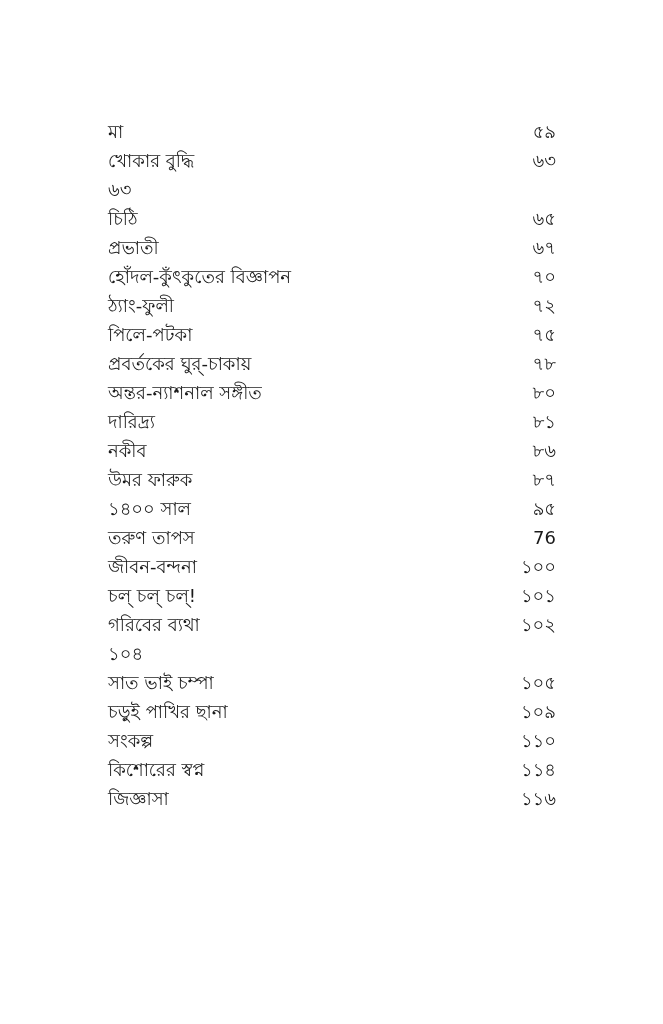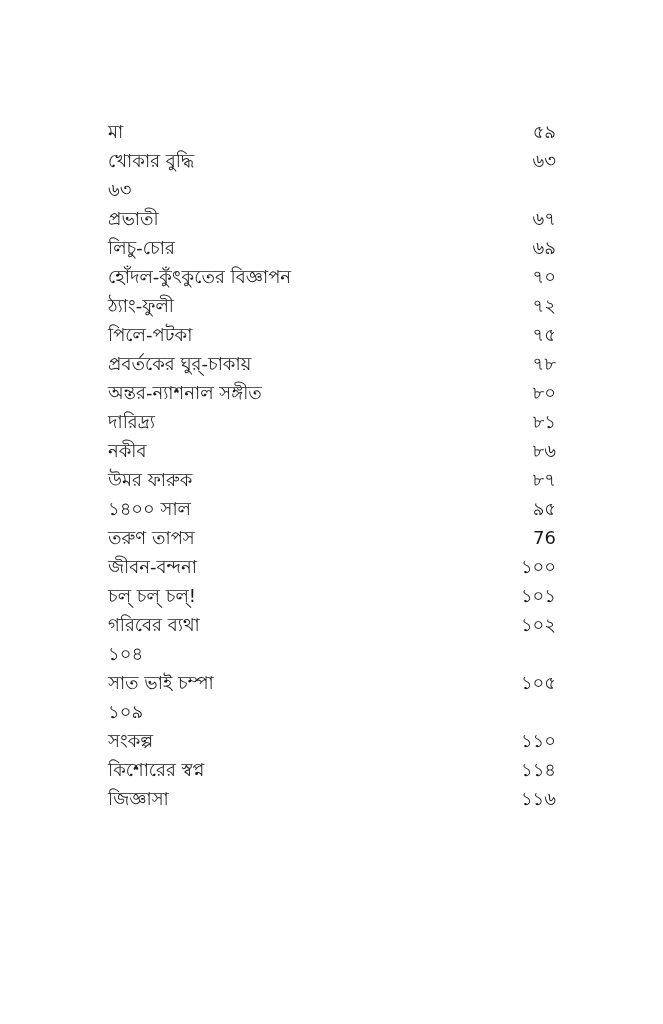--- a/index.html
+++ b/index.html
@@ -49,26 +49,26 @@
       <span class="toc-page">৫৯</span>
     </li>
   <li class="toc-row">
       <span class="toc-title">খোকার বুদ্ধি</span>
       <span class="toc-page">৬৩</span>
     </li>
   <li class="toc-row">
       <span class="toc-page">৬৩</span>
     </li>
   <li class="toc-row">
+      <span class="toc-title">চিঠি</span>
+      <span class="toc-page">৬৫</span>
+    </li>
+  <li class="toc-row">
       <span class="toc-title">প্রভাতী</span>
       <span class="toc-page">৬৭</span>
-    </li>
-  <li class="toc-row">
-      <span class="toc-title">লিচু-চোর</span>
-      <span class="toc-page">৬৯</span>
     </li>
   <li class="toc-row">
       <span class="toc-title">হোঁদল-কুঁৎকুতের বিজ্ঞাপন</span>
       <span class="toc-page">৭০</span>
     </li>
   <li class="toc-row">
       <span class="toc-title">ঠ্যাং-ফুলী</span>
       <span class="toc-page">৭২</span>
     </li>
   <li class="toc-row">
@@ -116,20 +116,21 @@
       <span class="toc-page">১০২</span>
     </li>
   <li class="toc-row">
       <span class="toc-page">১০৪</span>
     </li>
   <li class="toc-row">
       <span class="toc-title">সাত ভাই চম্পা</span>
       <span class="toc-page">১০৫</span>
     </li>
   <li class="toc-row">
+      <span class="toc-title">চড়ুই পাখির ছানা</span>
       <span class="toc-page">১০৯</span>
     </li>
   <li class="toc-row">
       <span class="toc-title">সংকল্প</span>
       <span class="toc-page">১১০</span>
     </li>
   <li class="toc-row">
       <span class="toc-title">কিশোরের স্বপ্ন</span>
       <span class="toc-page">১১৪</span>
     </li>

